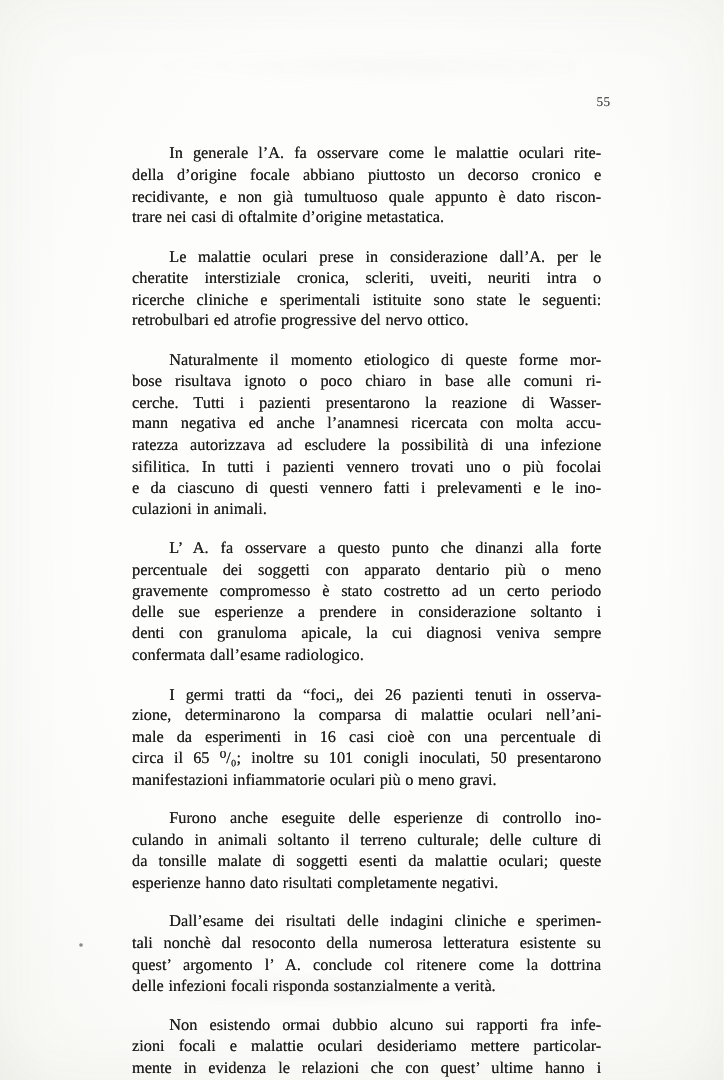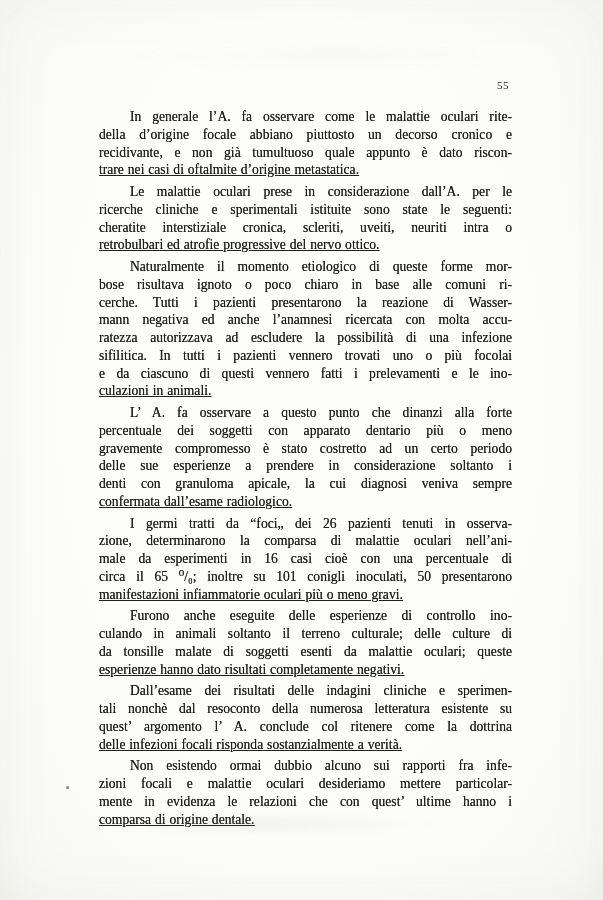--- a/index.html
+++ b/index.html
@@ -37,28 +37,27 @@
     position: absolute;
     left: 95px;
     top: 104px;
     width: 421px;
     color: #201f1d;
     font-size: 13.6px;
     line-height: 17.75px;
     text-shadow: 0 0 0.55px rgba(32,31,29,0.85);
     word-spacing: 0.5px;
   }
-  .paragraph { margin: 4px; }
+  .paragraph { margin: 15px; }
   .line {
     text-align: justify;
     text-align-last: justify;
   }
   .line.lastline {
     text-align-last: left;
-    text-decoration: underline;
   }
   .line.firstline {
     text-indent: 31px;
   }
   .speck {
     position: absolute;
     left: 66px;
     top: 786px;
     width: 3px;
     height: 3px;
@@ -92,22 +91,22 @@
   <div class="page-number">55</div>
   <main class="text-block" id="text-block">
       <div class="paragraph">
         <div class="line firstline">In generale l’A. fa osservare come le malattie oculari rite-</div>
         <div class="line">della d’origine focale abbiano piuttosto un decorso cronico e</div>
         <div class="line">recidivante, e non già tumultuoso quale appunto è dato riscon-</div>
         <div class="line lastline">trare nei casi di oftalmite d’origine metastatica.</div>
       </div>
       <div class="paragraph">
         <div class="line firstline">Le malattie oculari prese in considerazione dall’A. per le</div>
+        <div class="line">cheratite interstiziale cronica, scleriti, uveiti, neuriti intra o</div>
         <div class="line">ricerche cliniche e sperimentali istituite sono state le seguenti:</div>
-        <div class="line">cheratite interstiziale cronica, scleriti, uveiti, neuriti intra o</div>
         <div class="line lastline">retrobulbari ed atrofie progressive del nervo ottico.</div>
       </div>
       <div class="paragraph">
         <div class="line firstline">Naturalmente il momento etiologico di queste forme mor-</div>
         <div class="line">bose risultava ignoto o poco chiaro in base alle comuni ri-</div>
         <div class="line">cerche. Tutti i pazienti presentarono la reazione di Wasser-</div>
         <div class="line">mann negativa ed anche l’anamnesi ricercata con molta accu-</div>
         <div class="line">ratezza autorizzava ad escludere la possibilità di una infezione</div>
         <div class="line">sifilitica. In tutti i pazienti vennero trovati uno o più focolai</div>
         <div class="line">e da ciascuno di questi vennero fatti i prelevamenti e le ino-</div>

